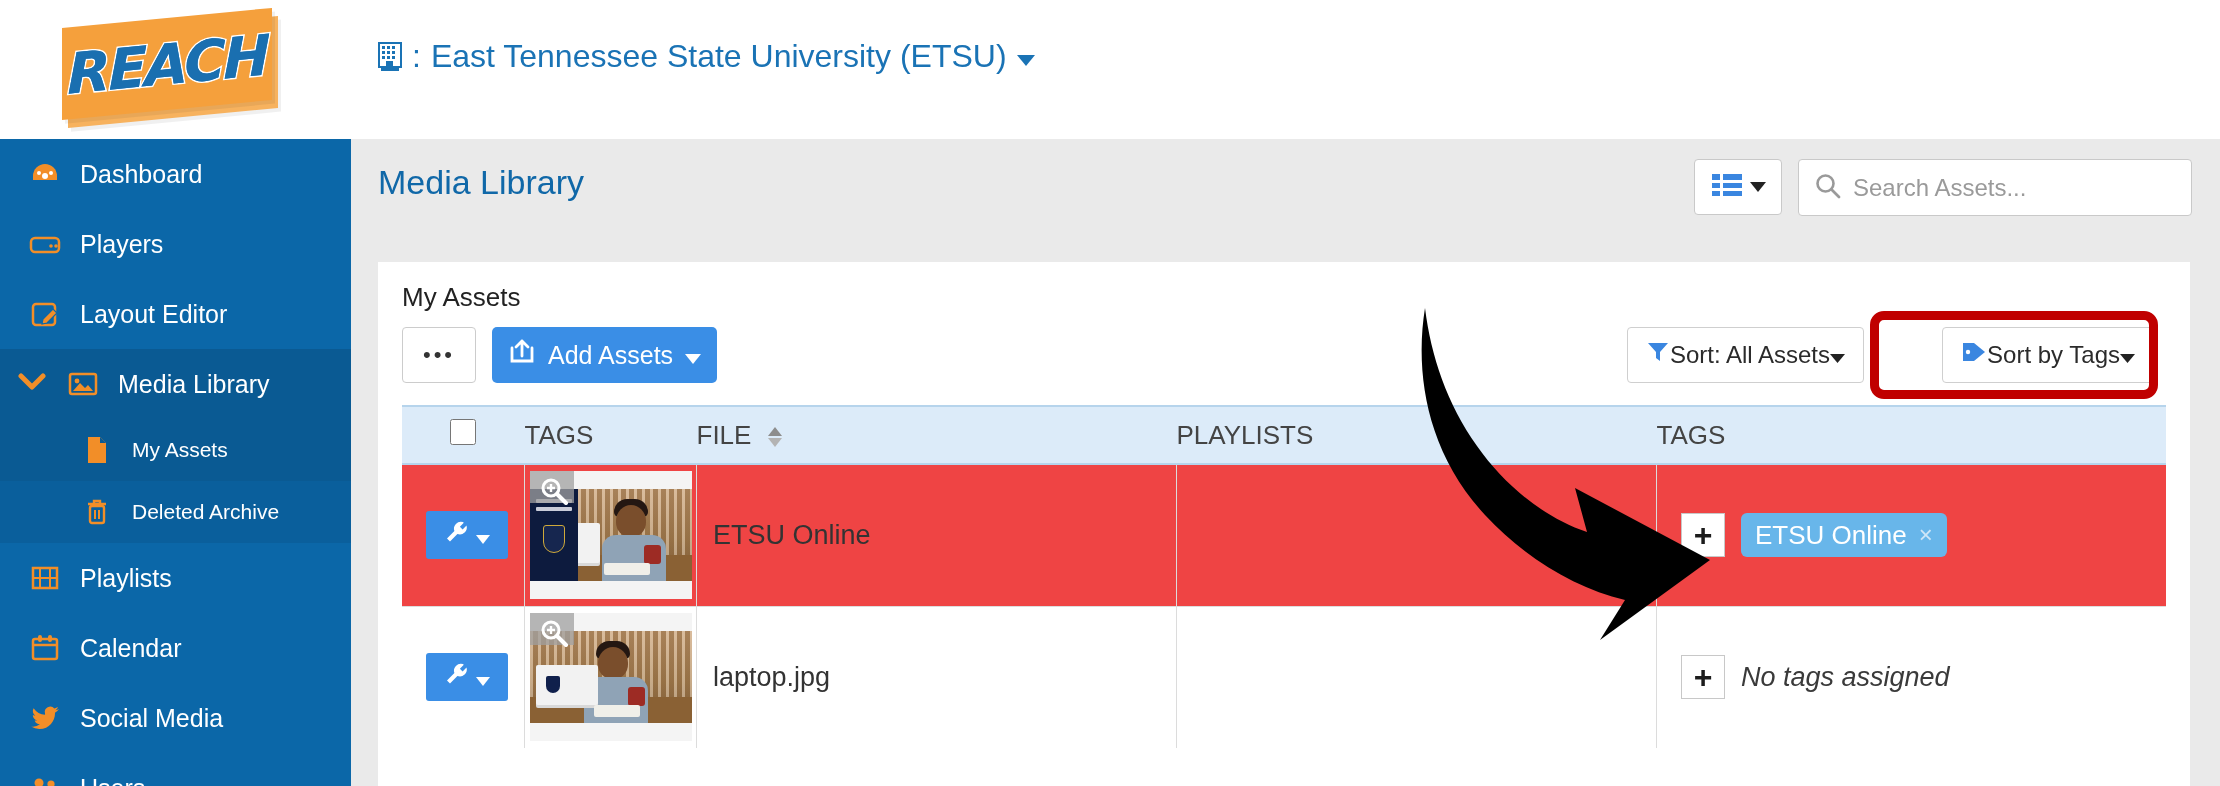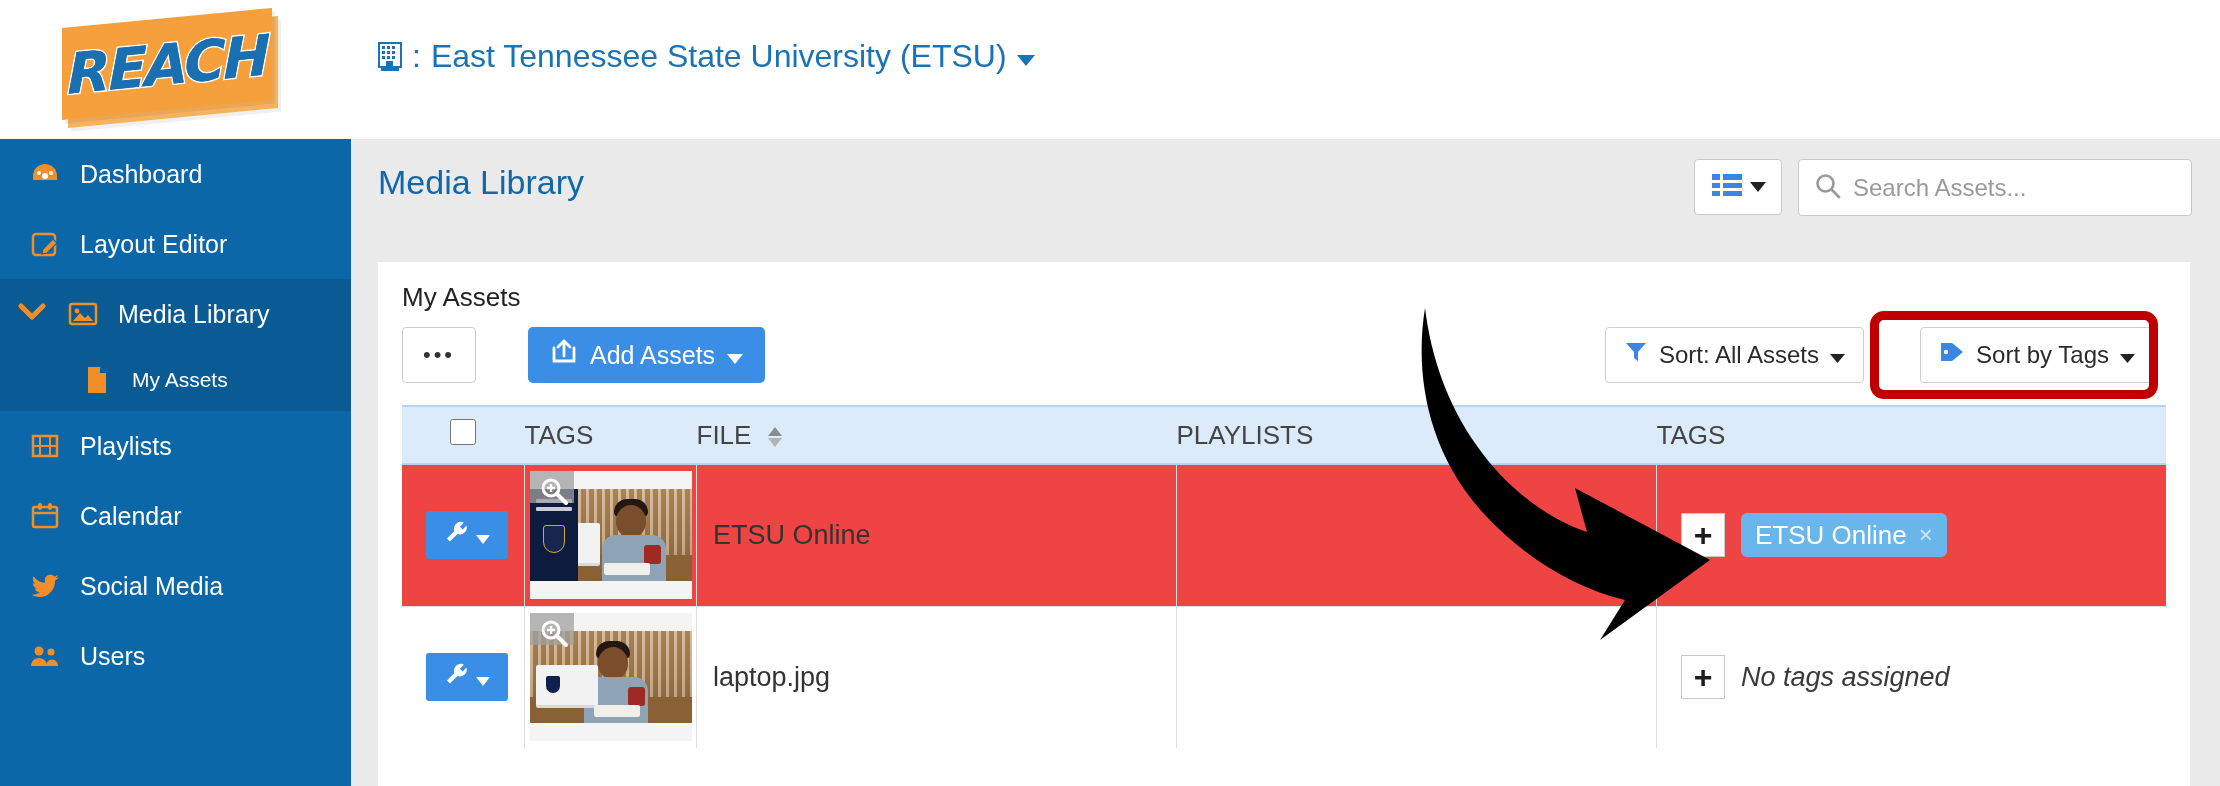--- a/index.html
+++ b/index.html
@@ -137,31 +137,30 @@
   .toolbar { position: relative; height: 62px; }
   .btn-dots {
     position: absolute; left: 0; top: 0;
     width: 74px; height: 56px; background: #fff;
     border: 1px solid #cccccc; border-radius: 4px;
     display: flex; align-items: center; justify-content: center;
     cursor: pointer; letter-spacing: 3px; color: #333; font-size: 22px;
   }
   .btn-add {
     position: absolute; left: 90px; top: 0;
-    height: 56px; padding: 0 22px;
+    height: 56px; padding: 0 16px;
     background: #3a8ee6; border: 0; border-radius: 5px;
     display: flex; align-items: center; gap: 12px;
     color: #fff; font-size: 25px; cursor: pointer;
     font-family: "Liberation Sans", sans-serif;
-    margin-left: 36px;
   }
   .btn-sort, .btn-tagsort {
     position: absolute; top: 0; height: 56px; padding: 0 18px;
     background: #fff; border: 1px solid #cfcfcf; border-radius: 4px;
-    display: flex; align-items: center; gap: 11px;
+    display: flex; align-items: center; 
     color: #2b2b2b; font-size: 24px; cursor: pointer;
     font-family: "Liberation Sans", sans-serif;
   }
   .btn-sort { right: 302px; }
   .btn-tagsort { right: 12px; }
   .hl-box {
     position: absolute; right: 8px; top: -16px;
     width: 288px; height: 88px;
     border: 9px solid #c00000; border-radius: 14px;
     pointer-events: none;
@@ -343,20 +342,30 @@
         <svg width="30" height="30" viewBox="0 0 30 30">
             <path d="M15 5A12 12 0 0 0 3 17v4h24v-4A12 12 0 0 0 15 5z" fill="#f28e28"></path>
             <circle cx="15" cy="17" r="3" fill="#fff"></circle>
             <circle cx="9" cy="14" r="2" fill="#fff"></circle>
             <circle cx="21" cy="14" r="2" fill="#fff"></circle>
           </svg>
       </span>
       <span class="nv-label">Dashboard</span>
     </div>
 
+    <div class="nav-item">
+      <span class="nv-icon">
+        <svg width="32" height="24" viewBox="0 0 32 24">
+            <rect x="2" y="6" width="28" height="14" rx="4" fill="none" stroke="#f28e28" stroke-width="2.5"></rect>
+            <circle cx="22" cy="14" r="1.8" fill="#f28e28"></circle>
+            <circle cx="27" cy="14" r="1.8" fill="#f28e28"></circle>
+          </svg>
+      </span>
+      <span class="nv-label">Players</span>
+    </div>
 
     <div class="nav-item">
       <span class="nv-icon">
         <svg width="30" height="30" viewBox="0 0 30 30">
             <rect x="3" y="5" width="22" height="21" rx="3" fill="none" stroke="#f28e28" stroke-width="2.5"></rect>
             <path d="M13 20l10-10 4 4-10 10-5 1z" fill="#f28e28" stroke="#0b67a8" stroke-width="1.2"></path>
           </svg>
       </span>
       <span class="nv-label">Layout Editor</span>
     </div>
@@ -380,20 +389,30 @@
     <div class="nav-item sub">
       <span class="nv-icon">
         <svg width="22" height="28" viewBox="0 0 22 28">
             <path d="M2 1h12l6 6v20H2z" fill="#f28e28"></path>
             <path d="M14 1v6h6" fill="#0a5a93"></path>
           </svg>
       </span>
       <span class="nv-label">My Assets</span>
     </div>
 
+    <div class="nav-item sub sub-deleted">
+      <span class="nv-icon">
+        <svg width="24" height="28" viewBox="0 0 24 28">
+            <path d="M3 6h18M9 6V3h6v3" fill="none" stroke="#f28e28" stroke-width="2.4"></path>
+            <rect x="5" y="8" width="14" height="17" rx="2" fill="none" stroke="#f28e28" stroke-width="2.4"></rect>
+            <path d="M10 12v9M14 12v9" stroke="#f28e28" stroke-width="2"></path>
+          </svg>
+      </span>
+      <span class="nv-label">Deleted Archive</span>
+    </div>
 
     <div class="nav-item">
       <span class="nv-icon">
         <svg width="28" height="26" viewBox="0 0 28 26">
             <rect x="2" y="3" width="24" height="20" fill="none" stroke="#f28e28" stroke-width="2.5"></rect>
             <path d="M9 3v20M19 3v20M2 13h24" stroke="#f28e28" stroke-width="2"></path>
           </svg>
       </span>
       <span class="nv-label">Playlists</span>
     </div>

